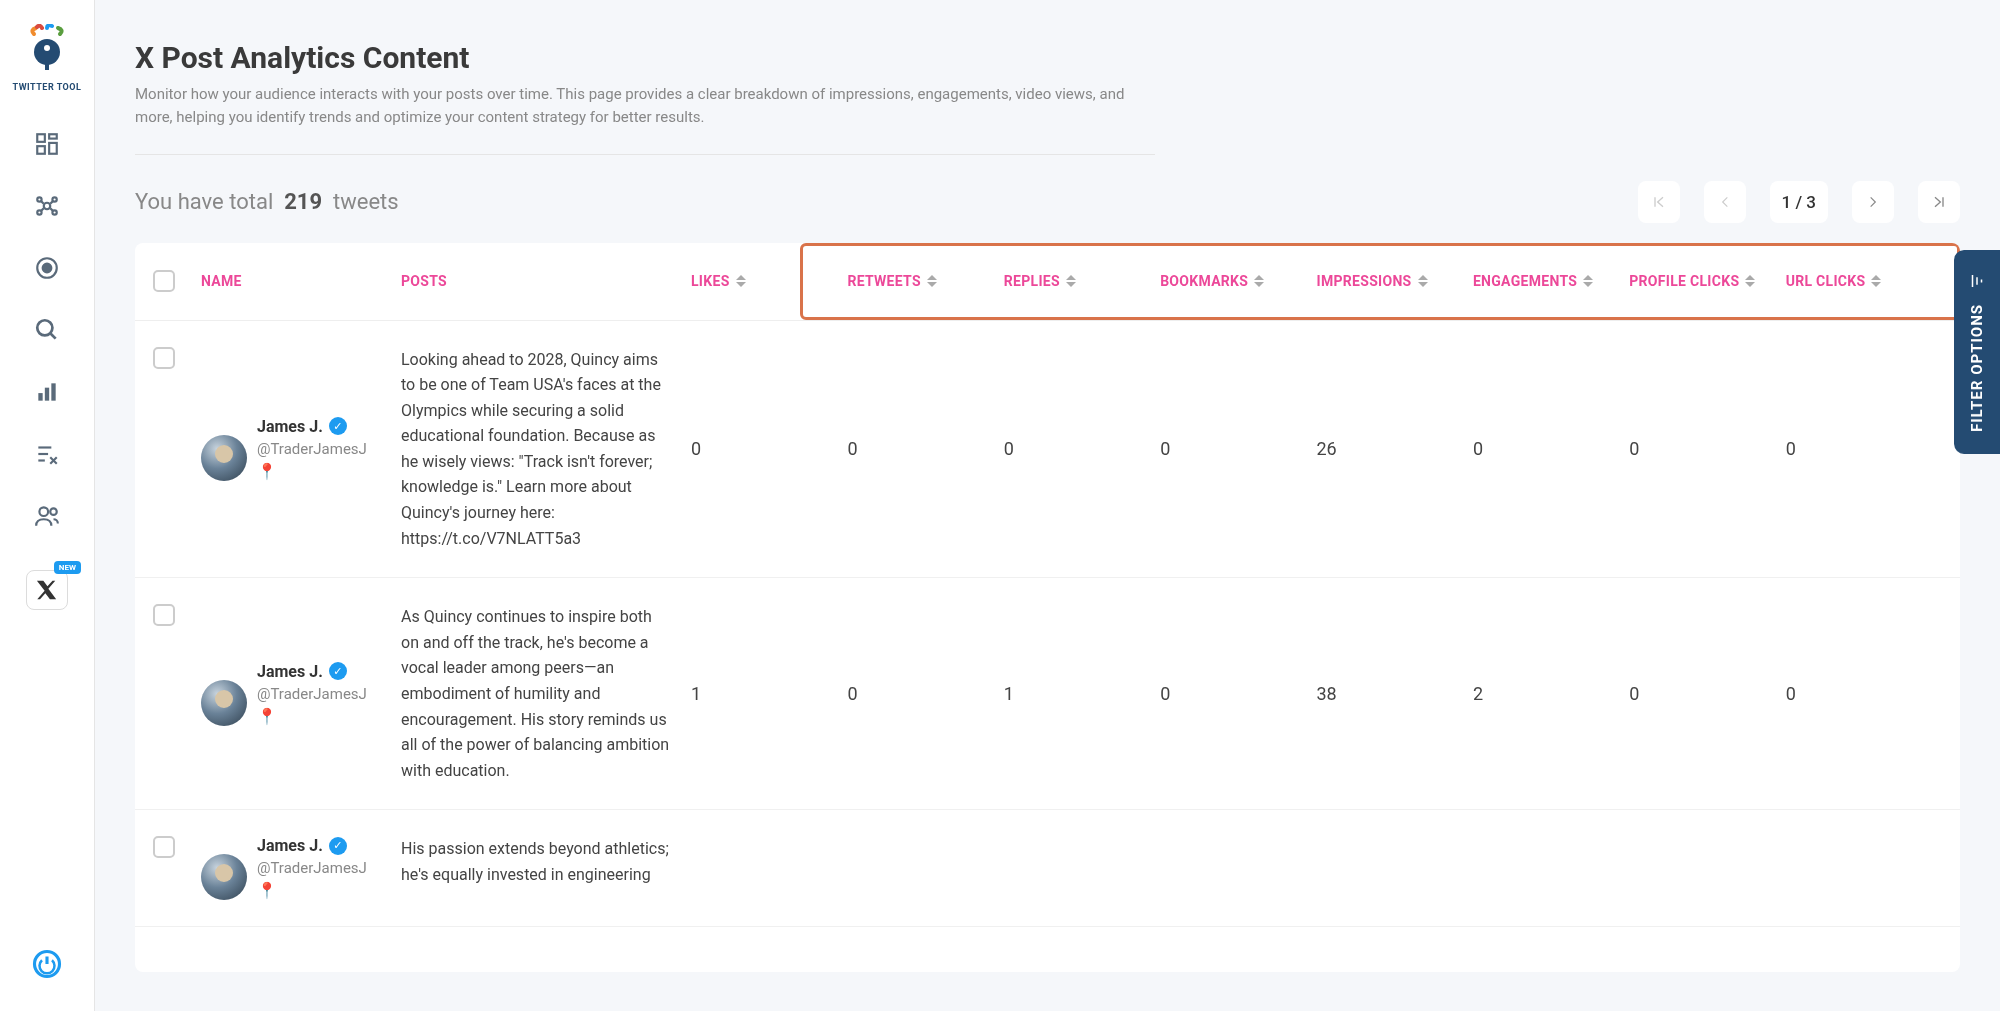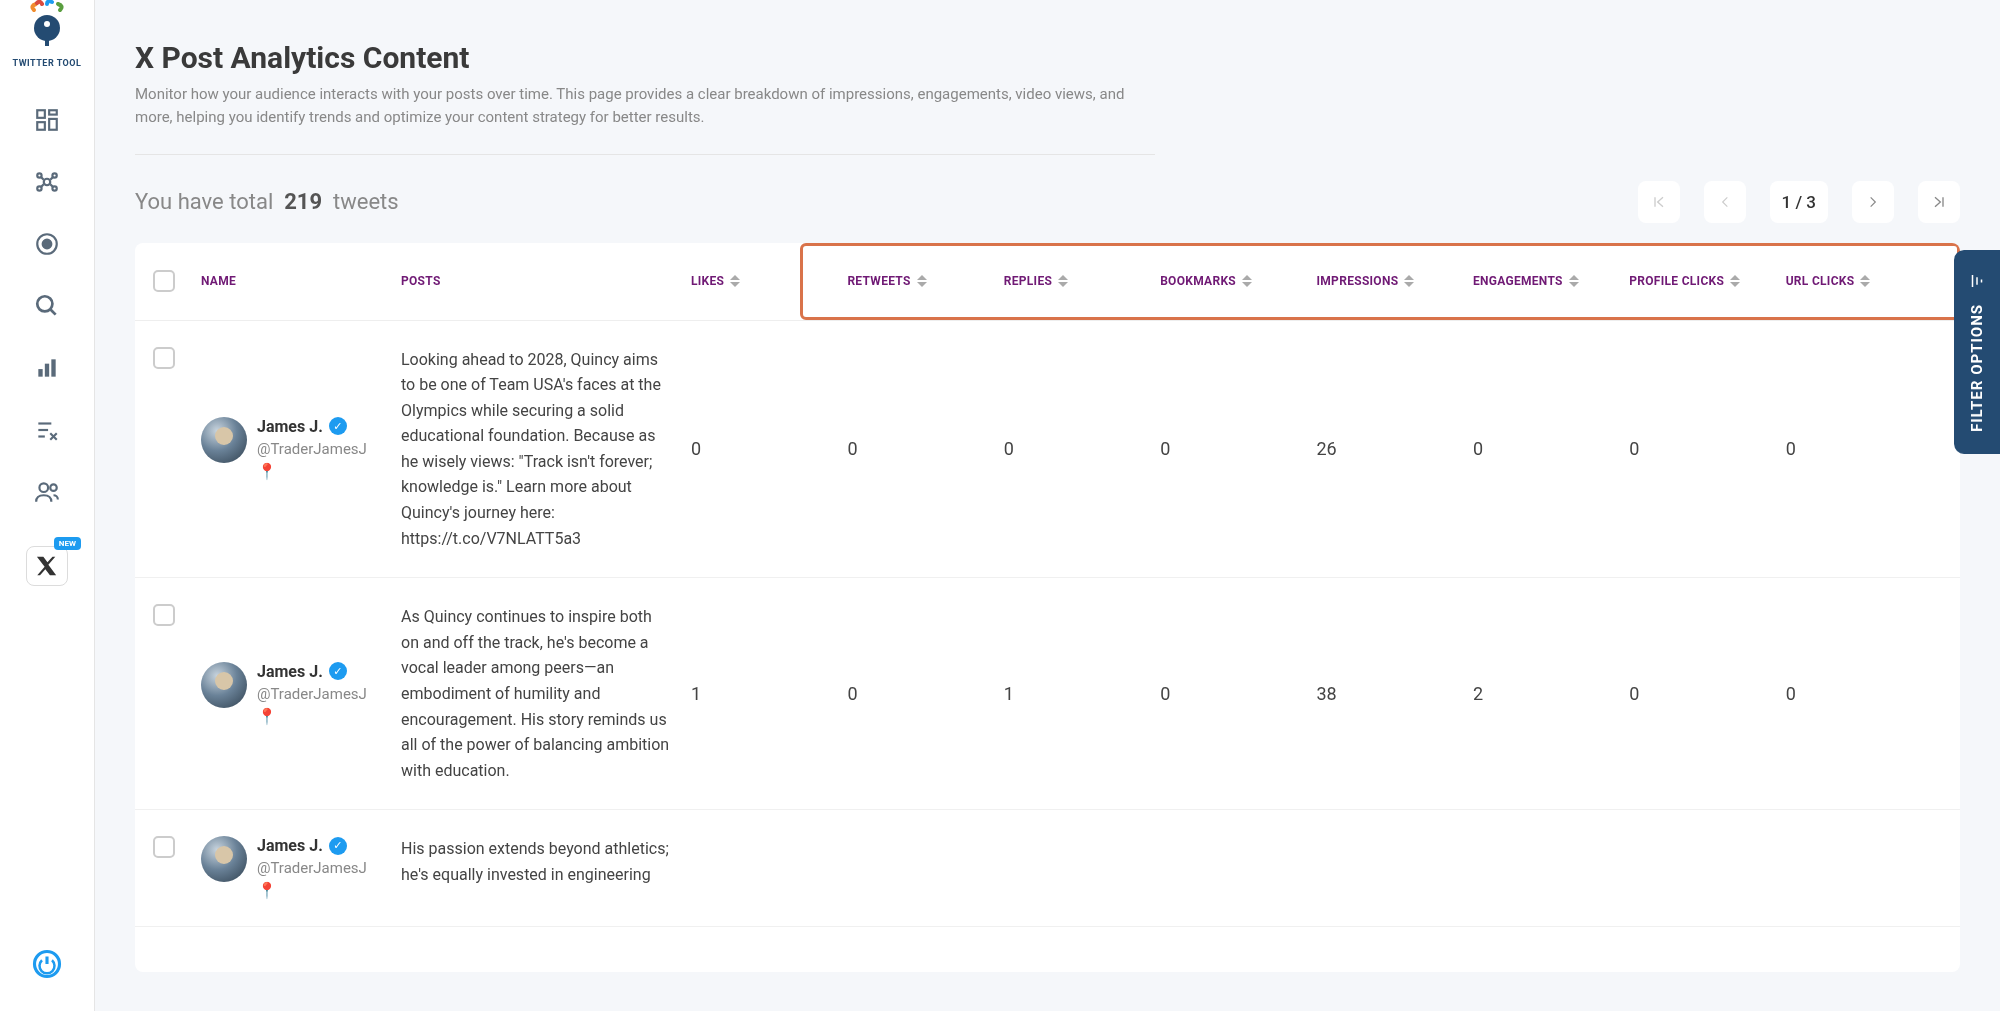--- a/index.html
+++ b/index.html
@@ -13,20 +13,21 @@
       display: flex;
       min-height: 100vh;
     }
     .sidebar {
       width: 95px;
       background: #fff;
       border-right: 1px solid #e5e5e5;
       display: flex;
       flex-direction: column;
       align-items: center;
+      padding-top: 24px;
       gap: 28px;
       position: relative;
     }
     .logo-wrap {
       display: flex;
       flex-direction: column;
       align-items: center;
       margin-bottom: 10px;
     }
     .logo-icon {
@@ -165,23 +166,23 @@
       position: absolute;
       top: 0;
       bottom: 0;
       left: 665px;
       right: 0;
       border: 3px solid #d9734a;
       border-radius: 6px;
       pointer-events: none;
     }
     .col {
-      font-size: 12px;
+      font-size: 14px;
       font-weight: 700;
-      color: #701a75;
+      color: #ec4899;
       letter-spacing: 0.3px;
       display: flex;
       align-items: center;
       gap: 6px;
     }
     .sort-arrows {
       display: flex;
       flex-direction: column;
       gap: 2px;
       cursor: pointer;
@@ -216,21 +217,21 @@
       display: flex;
       align-items: flex-start;
       padding: 26px 18px;
       border-bottom: 1px solid #f0f0f0;
     }
     .row .col-check { padding-top: 0; }
     .name-cell {
       width: 200px;
       display: flex;
       gap: 10px;
-      align-items: flex-start;
+      align-items: flex-end;
       align-self: center;
     }
     .avatar {
       width: 46px;
       height: 46px;
       border-radius: 50%;
       background: radial-gradient(circle at 35% 30%, #c8d4de 0%, #6a8298 45%, #2e3e4c 100%);
       flex-shrink: 0;
       position: relative;
       overflow: hidden;

